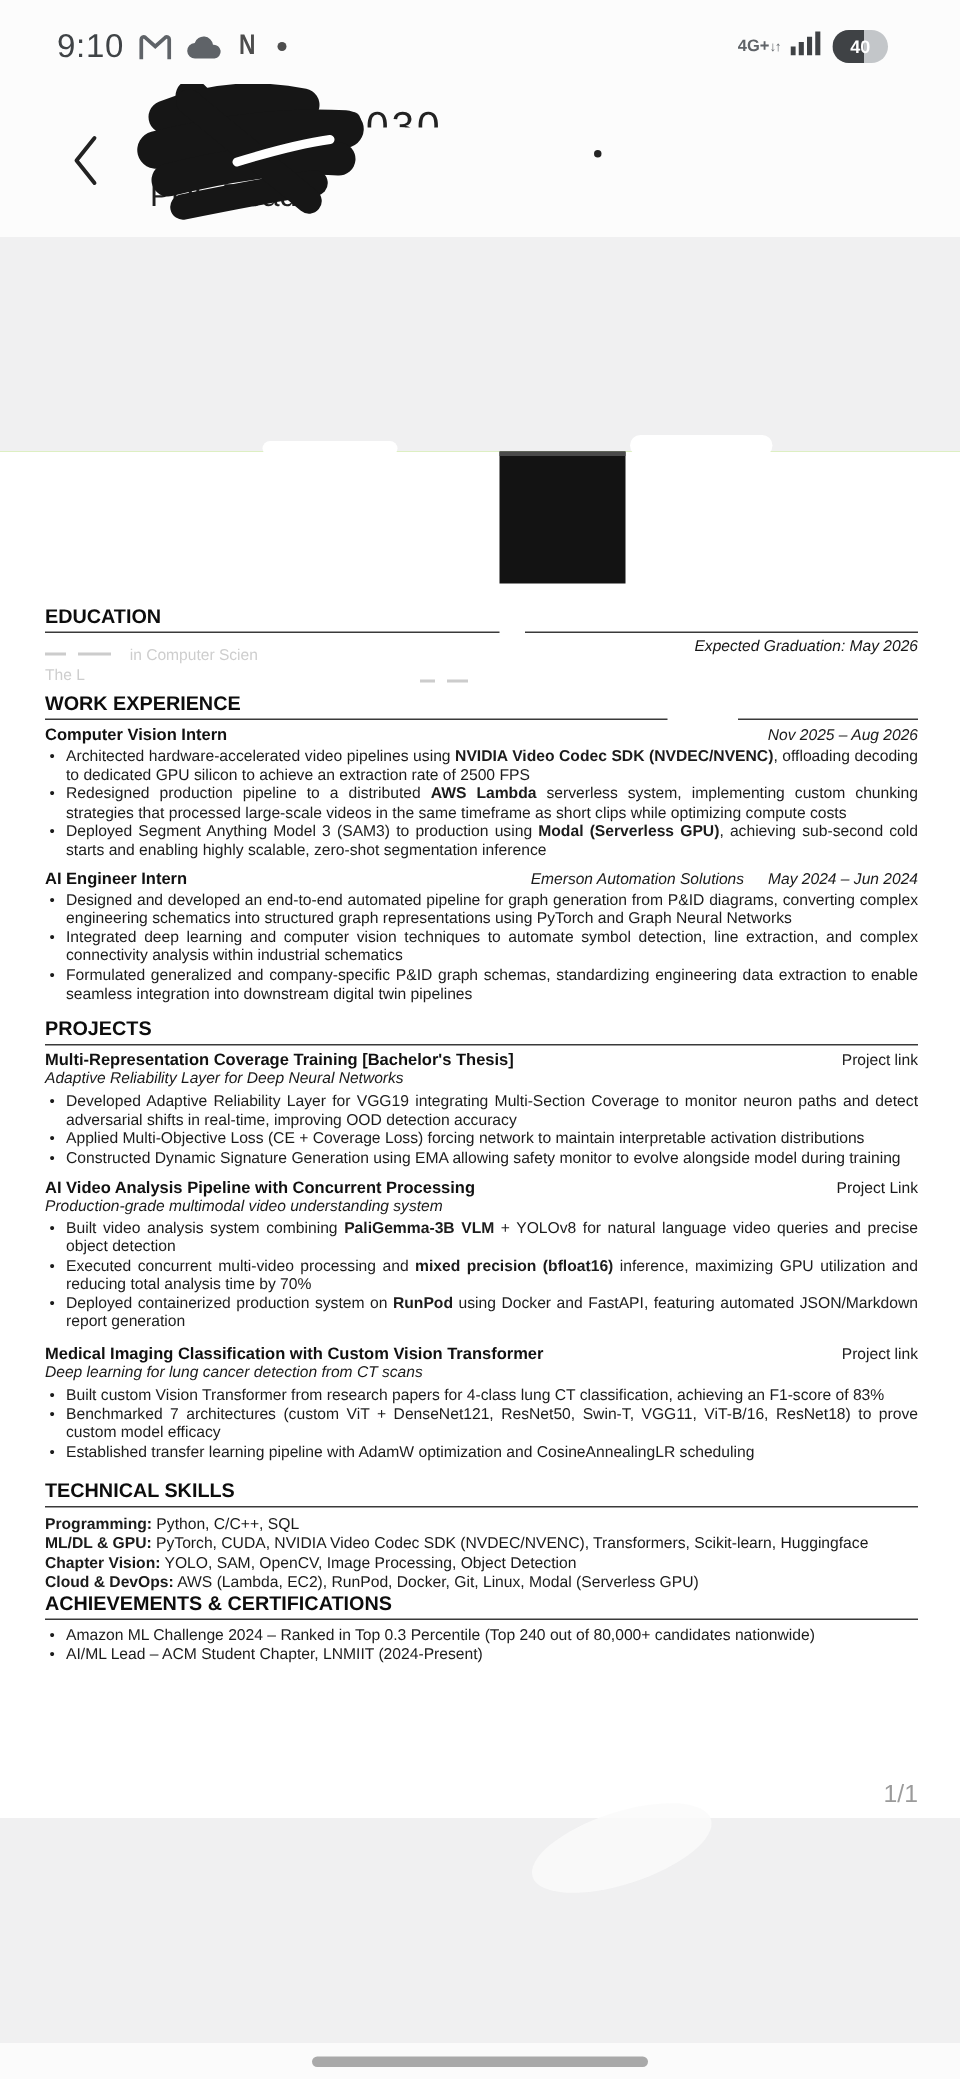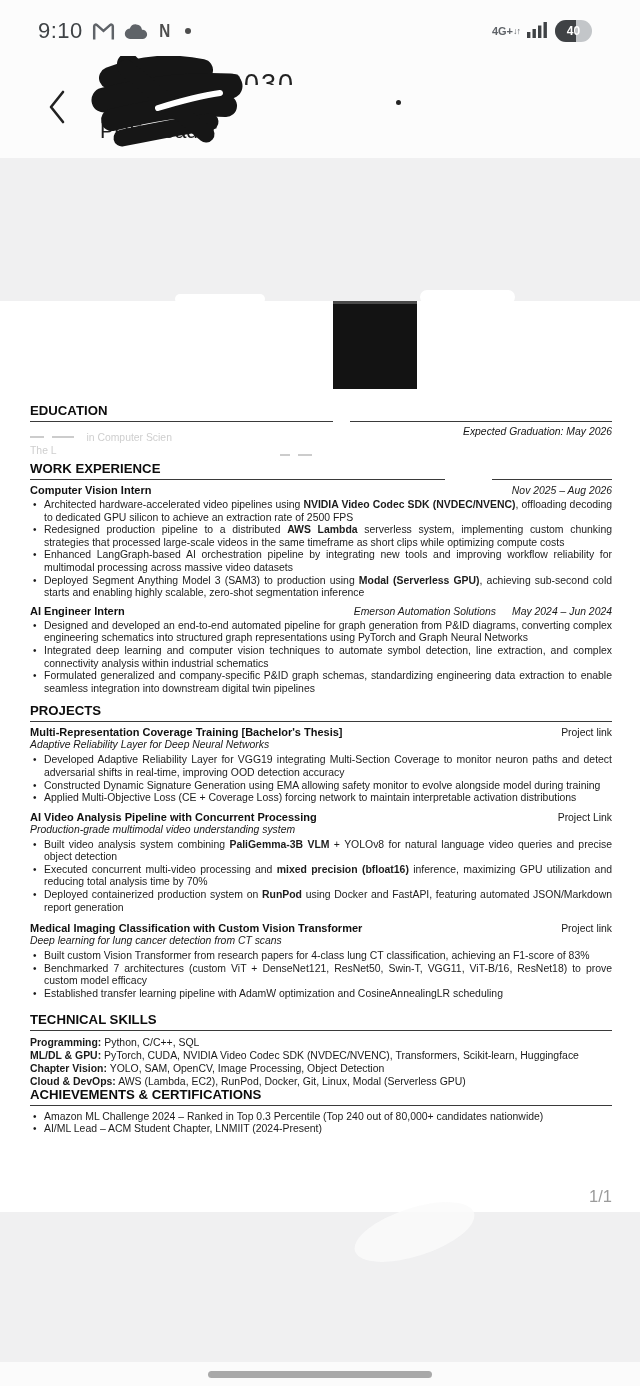--- a/index.html
+++ b/index.html
@@ -166,21 +166,20 @@
       <div class="rule-seg" style="flex:1; margin-left:47px;"></div>
     </div>
 
     <div class="row" style="margin-top:4px;">
       <span class="jtitle">Computer Vision Intern</span>
       <span class="jdates">Nov 2025 – Aug 2026</span>
     </div>
     <ul class="bullets">
       <li>Architected hardware-accelerated video pipelines using <b>NVIDIA Video Codec SDK (NVDEC/NVENC)</b>, offloading decoding to dedicated GPU silicon to achieve an extraction rate of 2500 FPS</li>
       <li>Redesigned production pipeline to a distributed <b>AWS Lambda</b> serverless system, implementing custom chunking strategies that processed large-scale videos in the same timeframe as short clips while optimizing compute costs</li>
-      <li>Enhanced LangGraph-based AI orchestration pipeline by integrating new tools and improving workflow reliability for multimodal processing across massive video datasets</li>
       <li>Deployed Segment Anything Model 3 (SAM3) to production using <b>Modal (Serverless GPU)</b>, achieving sub-second cold starts and enabling highly scalable, zero-shot segmentation inference</li>
     </ul>
 
     <div class="row" style="margin-top:5px;">
       <span class="jtitle">AI Engineer Intern</span>
       <span class="jcompany">Emerson Automation Solutions</span>
       <span class="jdates">May 2024 – Jun 2024</span>
     </div>
     <ul class="bullets">
       <li>Designed and developed an end-to-end automated pipeline for graph generation from P&amp;ID diagrams, converting complex engineering schematics into structured graph representations using PyTorch and Graph Neural Networks</li>
@@ -193,22 +192,22 @@
         <div class="rule-seg" style="flex:1;"></div>
       </div>
 
     <div class="row" style="margin-top:4px;">
       <span class="jtitle">Multi-Representation Coverage Training [Bachelor's Thesis]</span>
       <span class="plink">Project link</span>
     </div>
     <div class="psub">Adaptive Reliability Layer for Deep Neural Networks</div>
     <ul class="bullets">
       <li>Developed Adaptive Reliability Layer for VGG19 integrating Multi-Section Coverage to monitor neuron paths and detect adversarial shifts in real-time, improving OOD detection accuracy</li>
+      <li>Applied Multi-Objective Loss (CE + Coverage Loss) forcing network to maintain interpretable activation distributions</li>
       <li>Constructed Dynamic Signature Generation using EMA allowing safety monitor to evolve alongside model during training</li>
-      <li>Applied Multi-Objective Loss (CE + Coverage Loss) forcing network to maintain interpretable activation distributions</li>
     </ul>
 
     <div class="row" style="margin-top:6px;">
       <span class="jtitle">AI Video Analysis Pipeline with Concurrent Processing</span>
       <span class="plink">Project Link</span>
     </div>
     <div class="psub">Production-grade multimodal video understanding system</div>
     <ul class="bullets">
       <li>Built video analysis system combining <b>PaliGemma-3B VLM</b> + YOLOv8 for natural language video queries and precise object detection</li>
       <li>Executed concurrent multi-video processing and <b>mixed precision (bfloat16)</b> inference, maximizing GPU utilization and reducing total analysis time by 70%</li>

